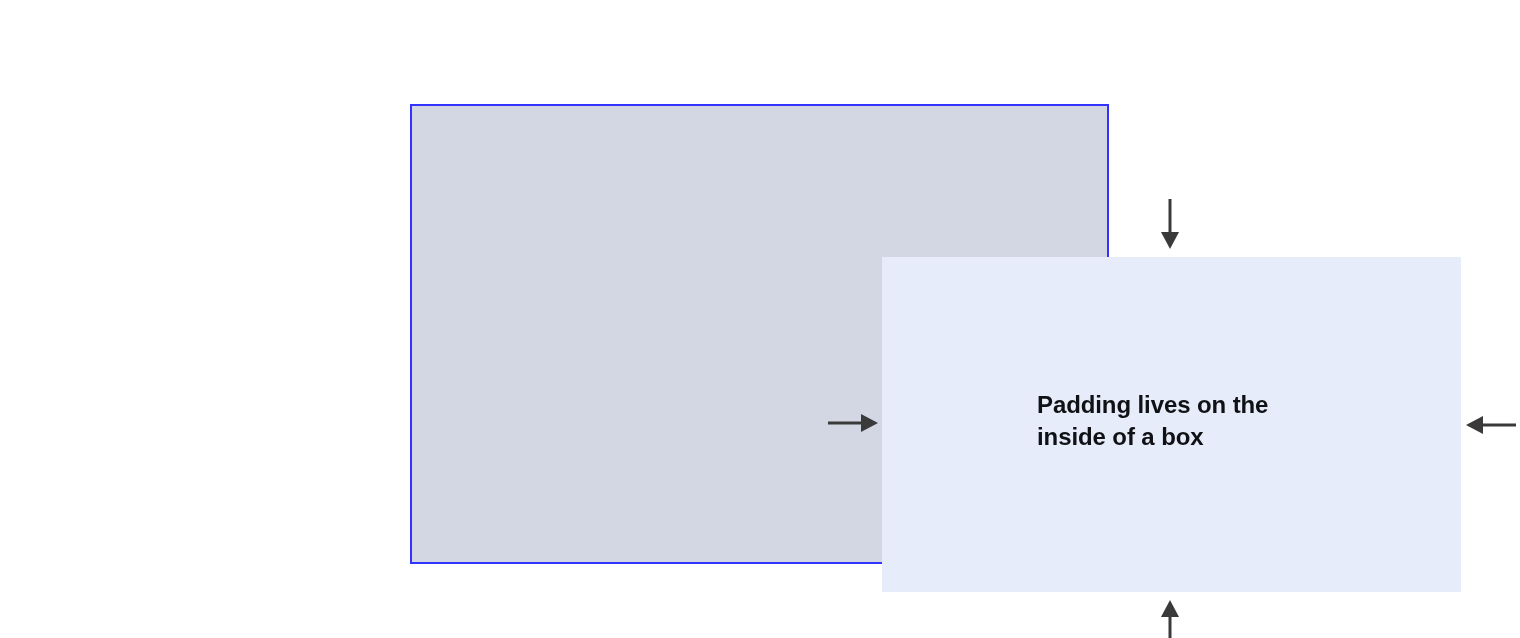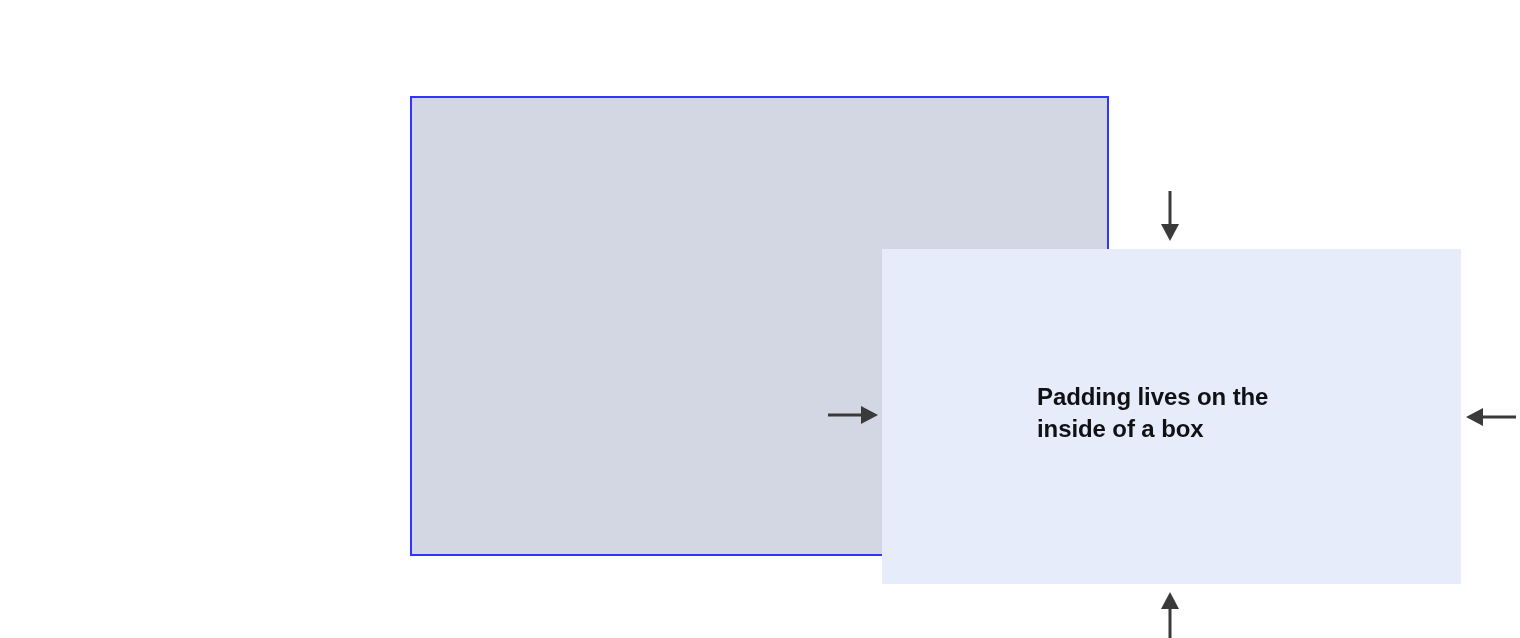--- a/index.html
+++ b/index.html
@@ -19,21 +19,21 @@
     left: 0;
     top: 0;
     width: 1520px;
     height: 638px;
     background: #ffffff;
   }
   
   #border-box {
     position: absolute;
     left: 410px;
-    top: 96px;
+    top: 104px;
     width: 699px;
     height: 460px;
     box-sizing: border-box;
     border: 2px solid #3333ff;
     background: #d2d7e3;
   }
   
   #content-box {
     position: absolute;
     left: 470px;

